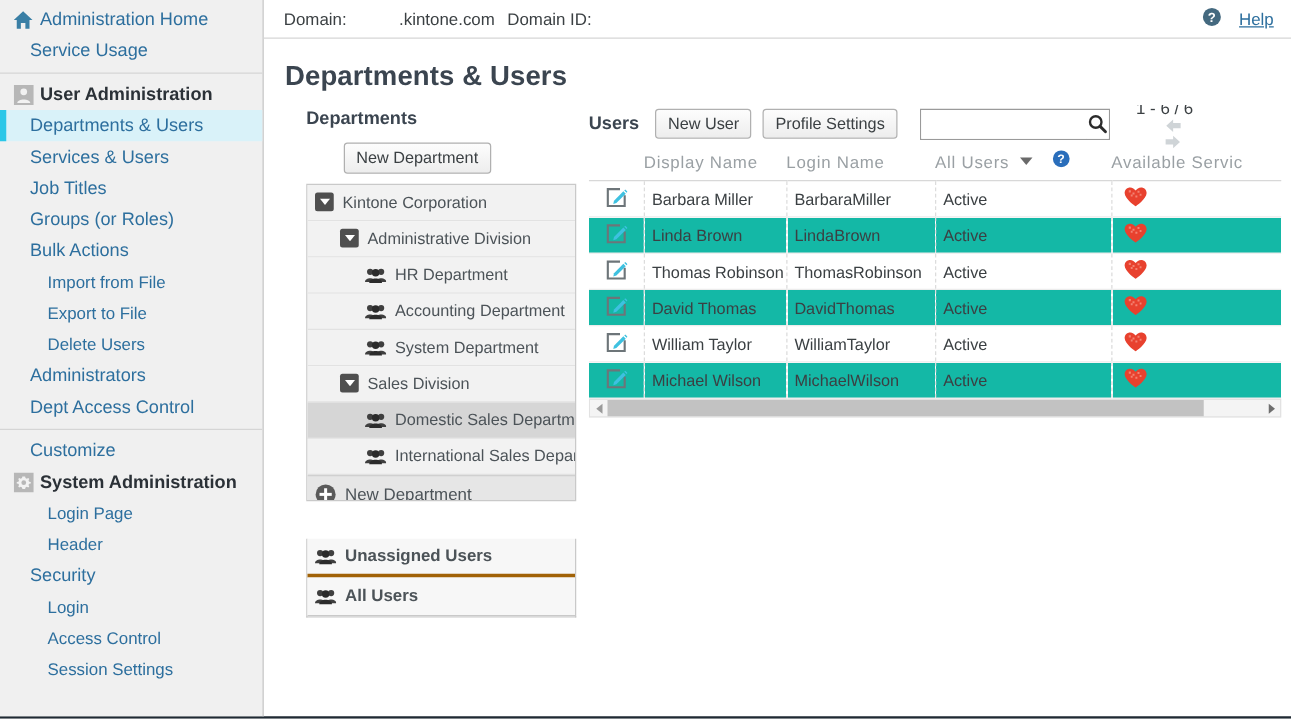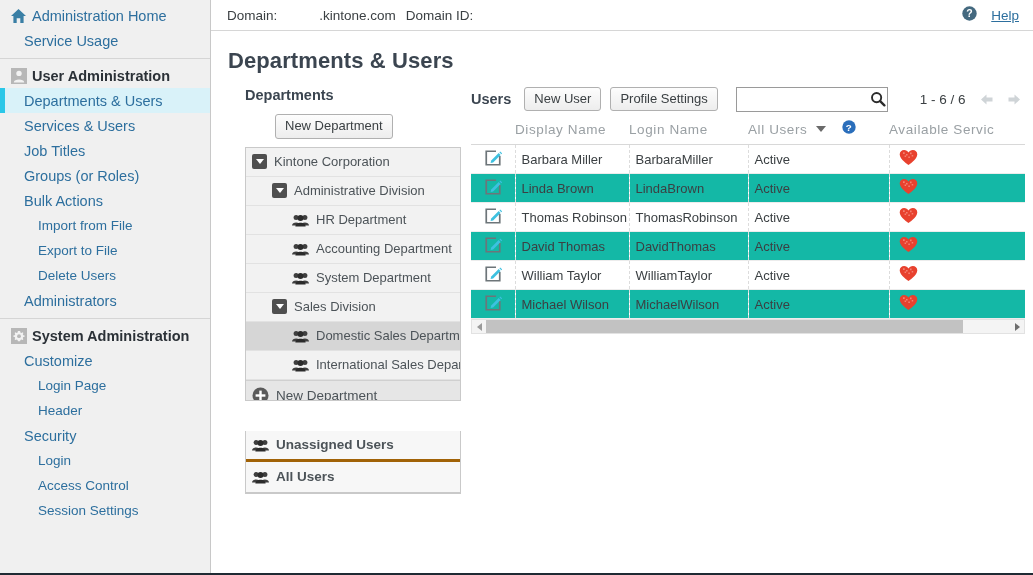--- a/index.html
+++ b/index.html
@@ -268,23 +268,24 @@
     width: 26px;
     display: flex;
     align-items: center;
     justify-content: center;
     background: #fff;
     cursor: pointer;
   }
   .pager {
     display: flex;
     align-items: center;
-    margin-left: 32px;
+    margin-left: 21px;
     font-size: 13.5px;
     color: #3b4043;
+    flex-direction: column;
   }
   .pager .arrow {
     margin-left: 13px;
     cursor: pointer;
     display: inline-flex;
   }
 
   #user-table-wrap {
     margin-top: 6px;
     margin-right: 0;
@@ -418,35 +419,38 @@
         </div>
         <div class="nav-row l2">
           <span class="label">Export to File</span>
         </div>
         <div class="nav-row l2">
           <span class="label">Delete Users</span>
         </div>
         <div class="nav-row l1">
           <span class="label">Administrators</span>
         </div>
+        <div class="nav-row l1">
+          <span class="label">Dept Access Control</span>
+        </div>
       </div>
       <div class="nav-sep"></div>
       <div class="nav-group">
+        <div class="nav-row l1">
+          <span class="label">Customize</span>
+        </div>
         <div class="nav-row head">
           <span class="nav-icon">
             <svg width="16" height="16" viewBox="0 0 16 16">
               <rect x="0" y="0" width="16" height="16" fill="#b7b7b7"></rect>
               <path d="M8 3.1 L9.1 3.1 L9.4 4.4 L10.4 4.9 L11.6 4.3 L12.4 5.1 L11.8 6.3 L12.3 7.3 L13.6 7.6 L13.6 8.7 L12.3 9 L11.8 10 L12.4 11.2 L11.6 12 L10.4 11.4 L9.4 11.9 L9.1 13.2 L8 13.2 L6.9 13.2 L6.6 11.9 L5.6 11.4 L4.4 12 L3.6 11.2 L4.2 10 L3.7 9 L2.4 8.7 L2.4 7.6 L3.7 7.3 L4.2 6.3 L3.6 5.1 L4.4 4.3 L5.6 4.9 L6.6 4.4 L6.9 3.1 Z" fill="#f2f2f2"></path>
               <circle cx="8" cy="8.15" r="1.9" fill="#b7b7b7"></circle>
             </svg>
           </span>
           <span class="label">System Administration</span>
-        </div>
-        <div class="nav-row l1">
-          <span class="label">Customize</span>
         </div>
         <div class="nav-row l2">
           <span class="label">Login Page</span>
         </div>
         <div class="nav-row l2">
           <span class="label">Header</span>
         </div>
         <div class="nav-row l1">
           <span class="label">Security</span>
         </div>

